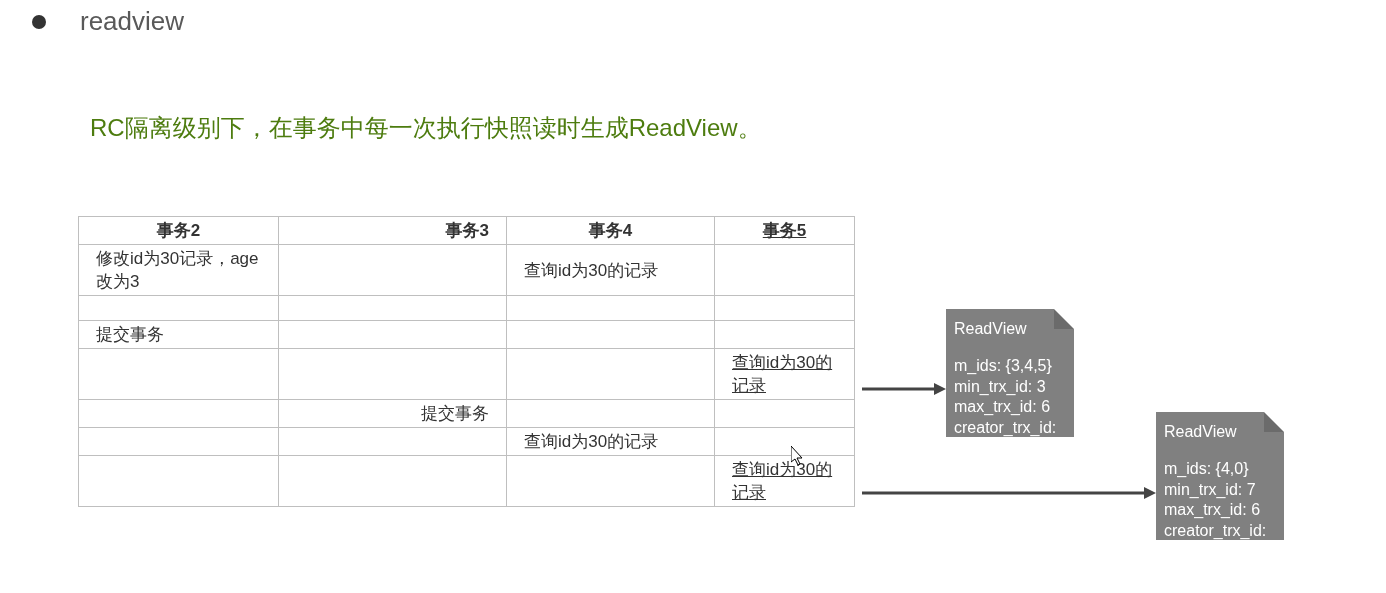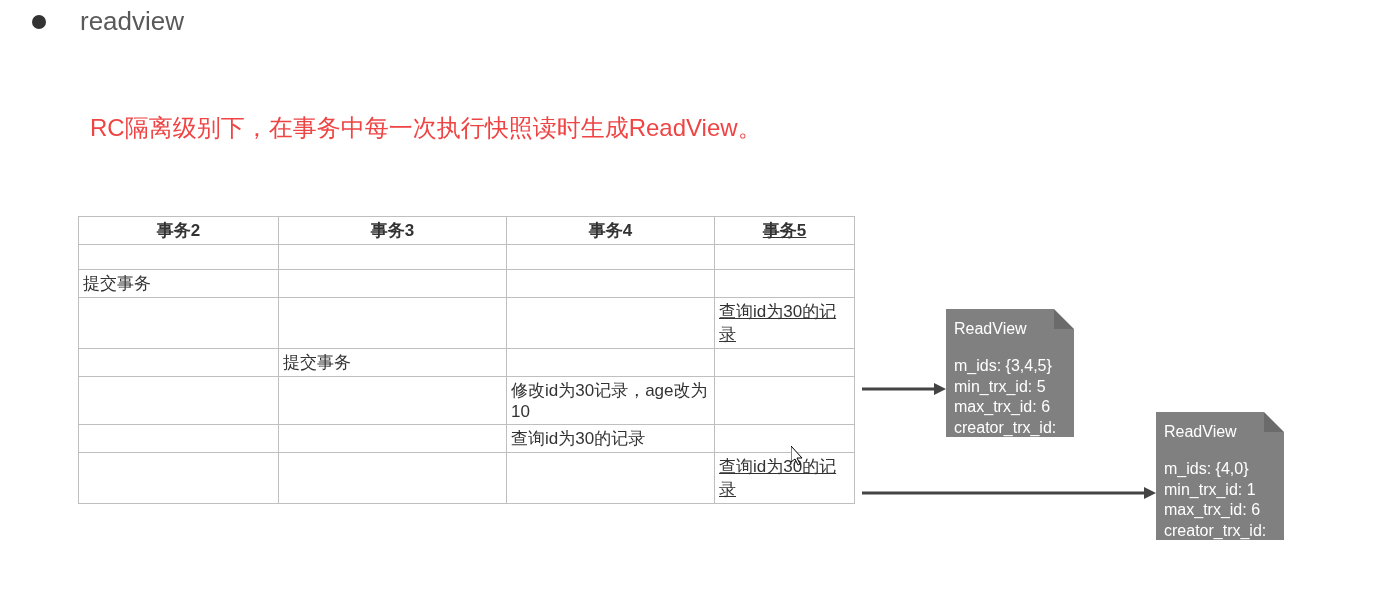--- a/index.html
+++ b/index.html
@@ -26,47 +26,47 @@
     }
     .bullet-text {
       font-size: 26px;
       color: #595959;
     }
     .red-text {
       position: absolute;
       left: 90px;
       top: 112px;
       font-size: 24px;
-      color: #ef4444;
+      color: #4d7c0f;
     }
     .table-wrap {
       position: absolute;
       left: 78px;
       top: 216px;
     }
     table {
       border-collapse: collapse;
     }
     th, td {
       border: 1px solid #bfbfbf;
       font-size: 17px;
       color: #333;
       text-align: left;
-      padding: 2px 4px;
+      padding: 2px 17px;
       height: 25px;
       vertical-align: middle;
       background: #fff;
     }
     th {
       text-align: center;
       font-weight: bold;
       height: 28px;
     }
     .col1 { width: 200px; }
-    .col2 { width: 228px; }
+    .col2 { width: 228px; text-align: right; }
     .col3 { width: 208px; }
     .col4 { width: 140px; text-decoration: underline; }
 
     .note-card {
       position: absolute;
       background: #808080;
       color: #fff;
       font-size: 16px;
       line-height: 1.3;
       padding: 10px 10px 10px 8px;
@@ -121,20 +121,26 @@
     <thead>
       <tr>
         <th class="col1">事务2</th>
         <th class="col2">事务3</th>
         <th class="col3">事务4</th>
         <th class="col4">事务5</th>
       </tr>
     </thead>
     <tbody id="tbody">
         <tr>
+          <td class="col1">修改id为30记录，age改为3</td>
+          <td class="col2"></td>
+          <td class="col3">查询id为30的记录</td>
+          <td class="col4"></td>
+        </tr>
+        <tr>
           <td class="col1"></td>
           <td class="col2"></td>
           <td class="col3"></td>
           <td class="col4"></td>
         </tr>
         <tr>
           <td class="col1">提交事务</td>
           <td class="col2"></td>
           <td class="col3"></td>
           <td class="col4"></td>
@@ -142,26 +148,20 @@
         <tr>
           <td class="col1"></td>
           <td class="col2"></td>
           <td class="col3"></td>
           <td class="col4">查询id为30的记录</td>
         </tr>
         <tr>
           <td class="col1"></td>
           <td class="col2">提交事务</td>
           <td class="col3"></td>
-          <td class="col4"></td>
-        </tr>
-        <tr>
-          <td class="col1"></td>
-          <td class="col2"></td>
-          <td class="col3">修改id为30记录，age改为10</td>
           <td class="col4"></td>
         </tr>
         <tr>
           <td class="col1"></td>
           <td class="col2"></td>
           <td class="col3">查询id为30的记录</td>
           <td class="col4"></td>
         </tr>
         <tr>
           <td class="col1"></td>
@@ -175,34 +175,34 @@
 
 <svg class="arrow-svg" style="left:862px; top:379px;" width="84" height="20">
   <line x1="0" y1="10" x2="72" y2="10" stroke="#444" stroke-width="3"></line>
   <polygon points="72,4 84,10 72,16" fill="#444"></polygon>
 </svg>
 
 <div id="note1" class="note-card">
   <div class="corner"></div>
   <div class="note-title">ReadView</div>
   <div>m_ids: {3,4,5}</div>
-  <div>min_trx_id: 5</div>
+  <div>min_trx_id: 3</div>
   <div>max_trx_id: 6</div>
   <div>creator_trx_id: 5</div>
 </div>
 
 <svg class="arrow-svg" style="left:862px; top:483px;" width="294" height="20">
   <line x1="0" y1="10" x2="282" y2="10" stroke="#444" stroke-width="3"></line>
   <polygon points="282,4 294,10 282,16" fill="#444"></polygon>
 </svg>
 
 <div id="note2" class="note-card">
   <div class="corner"></div>
   <div class="note-title">ReadView</div>
   <div>m_ids: {4,0}</div>
-  <div>min_trx_id: 1</div>
+  <div>min_trx_id: 7</div>
   <div>max_trx_id: 6</div>
   <div>creator_trx_id: 5</div>
 </div>
 
 <svg class="cursor" viewBox="0 0 14 20">
   <path d="M0 0 L0 16 L4 13 L7 19 L9 18 L6 12 L11 12 Z" fill="#fff" stroke="#000" stroke-width="1"></path>
 </svg>
 
 </body></html>

